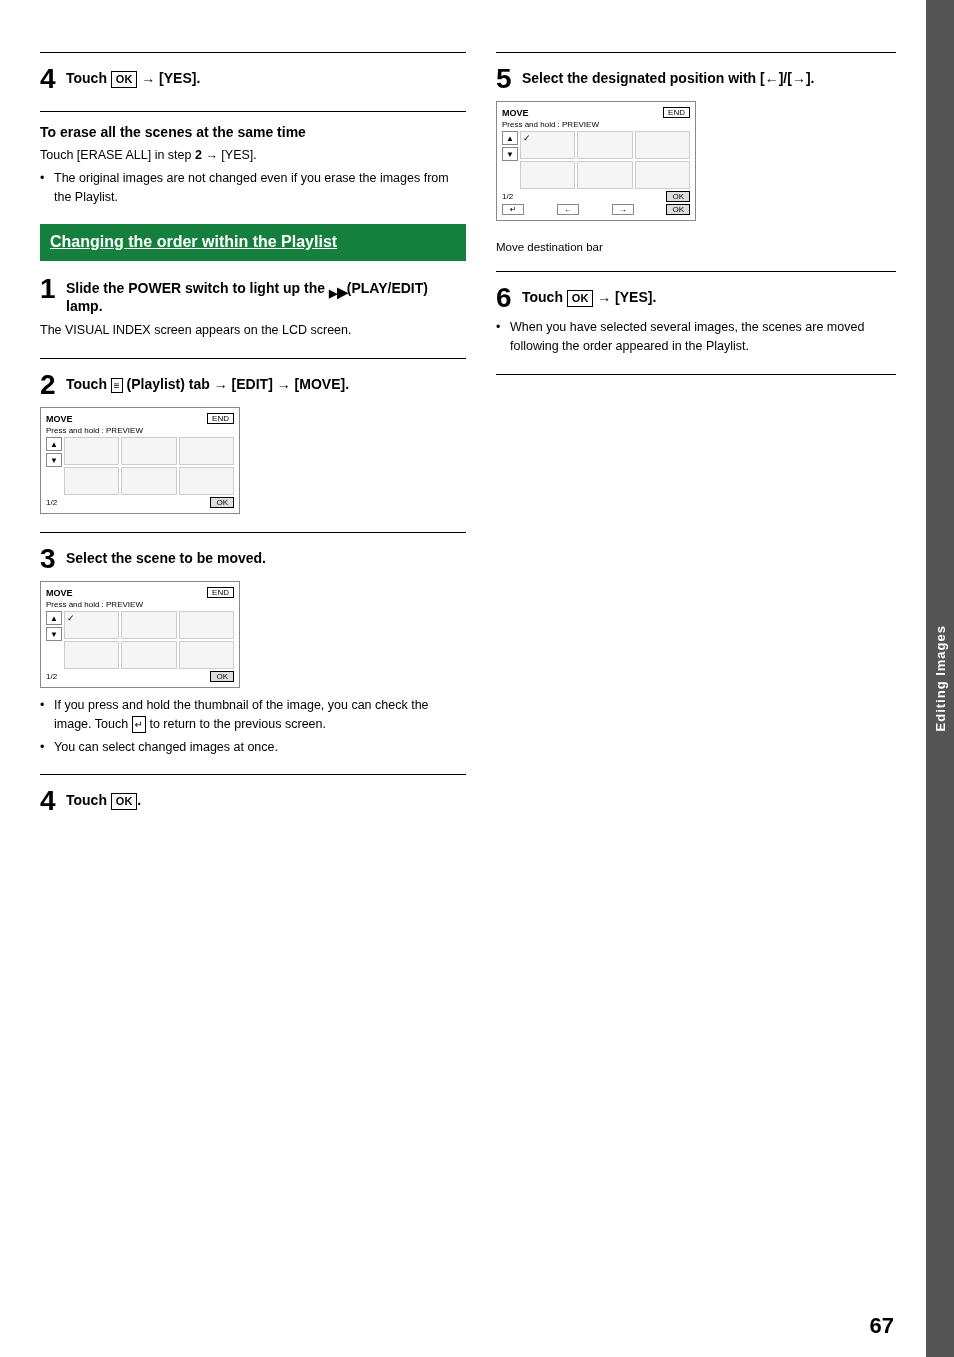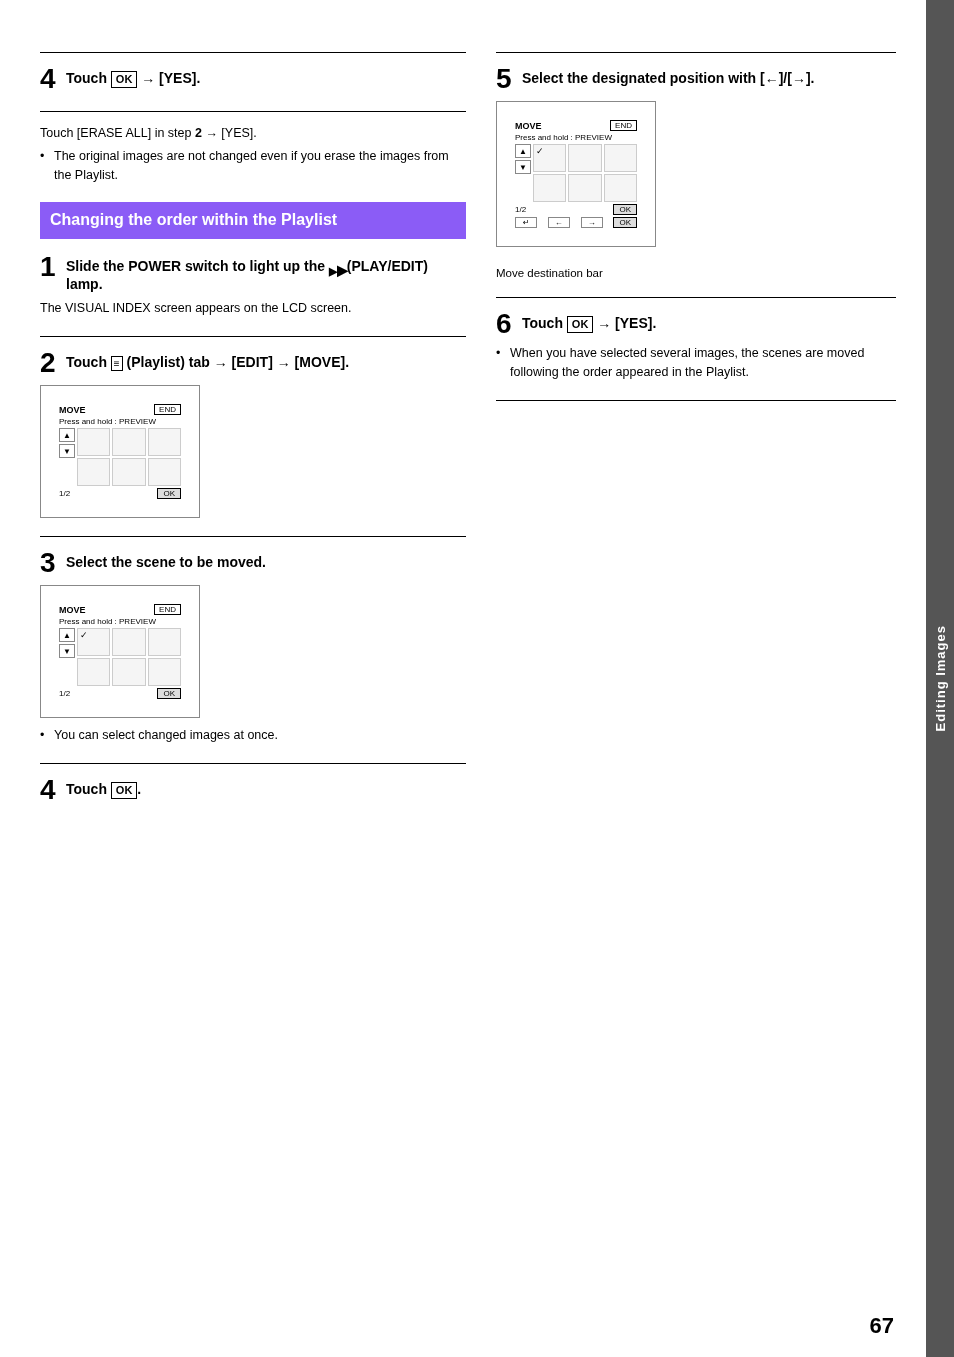--- a/index.html
+++ b/index.html
@@ -112,24 +112,25 @@
 
     
     .divider {
       border: none;
       border-top: 1px solid #000;
       margin: 12px 0;
     }
 
     
     .section-header-box {
-      background: #8b5cf6;
+      background: #15803d;
       color: #fff;
       padding: 8px 10px;
       margin: 14px 0 14px 0;
+      text-decoration: underline;
     }
 
     .section-header-box h2 {
       font-size: 16px;
       font-weight: bold;
       line-height: 1.3;
     }
 
     
     .subsection-heading {
@@ -159,22 +160,22 @@
     }
     .play-icon::before {
       content: '▶';
       font-size: 11px;
     }
 
     
     .screen-mockup {
       border: 1px solid #888;
       margin: 8px 0 8px 0;
-      padding: 18px;
-      width: 160px;
+      padding: 5px;
+      width: 200px;
       background: #fff;
       font-size: 9px;
     }
 
     .screen-top-bar {
       display: flex;
       justify-content: space-between;
       align-items: center;
       margin-bottom: 2px;
     }
@@ -309,20 +310,21 @@
         <div class="step-header">
           <span class="step-number">4</span>
           <span class="step-title">
             Touch <span class="ok-box">OK</span> → [YES].
           </span>
         </div>
       </div>
       <hr class="divider">
 
       <div class="step-block">
+        <div class="subsection-heading">To erase all the scenes at the same time</div>
         <div class="step-body">
           <p>Touch [ERASE ALL] in step <strong>2</strong> → [YES].</p>
           <ul class="bullet-list">
             <li>The original images are not changed even if you erase the images from the Playlist.</li>
           </ul>
         </div>
       </div>
 
       <div class="section-header-box">
         <h2>Changing the order within the Playlist</h2>
@@ -406,20 +408,21 @@
                 <div class="screen-cell"></div>
               </div>
             </div>
             <div class="screen-bottom-bar">
               <span class="screen-page">1/2</span>
               <span class="screen-ok-btn">OK</span>
             </div>
           </div>
 
           <ul class="bullet-list">
+            <li>If you press and hold the thumbnail of the image, you can check the image. Touch <span class="return-icon">↵</span> to return to the previous screen.</li>
             <li>You can select changed images at once.</li>
           </ul>
         </div>
       </div>
       <hr class="divider">
 
       <div class="step-block">
         <div class="step-header">
           <span class="step-number">4</span>
           <span class="step-title">

